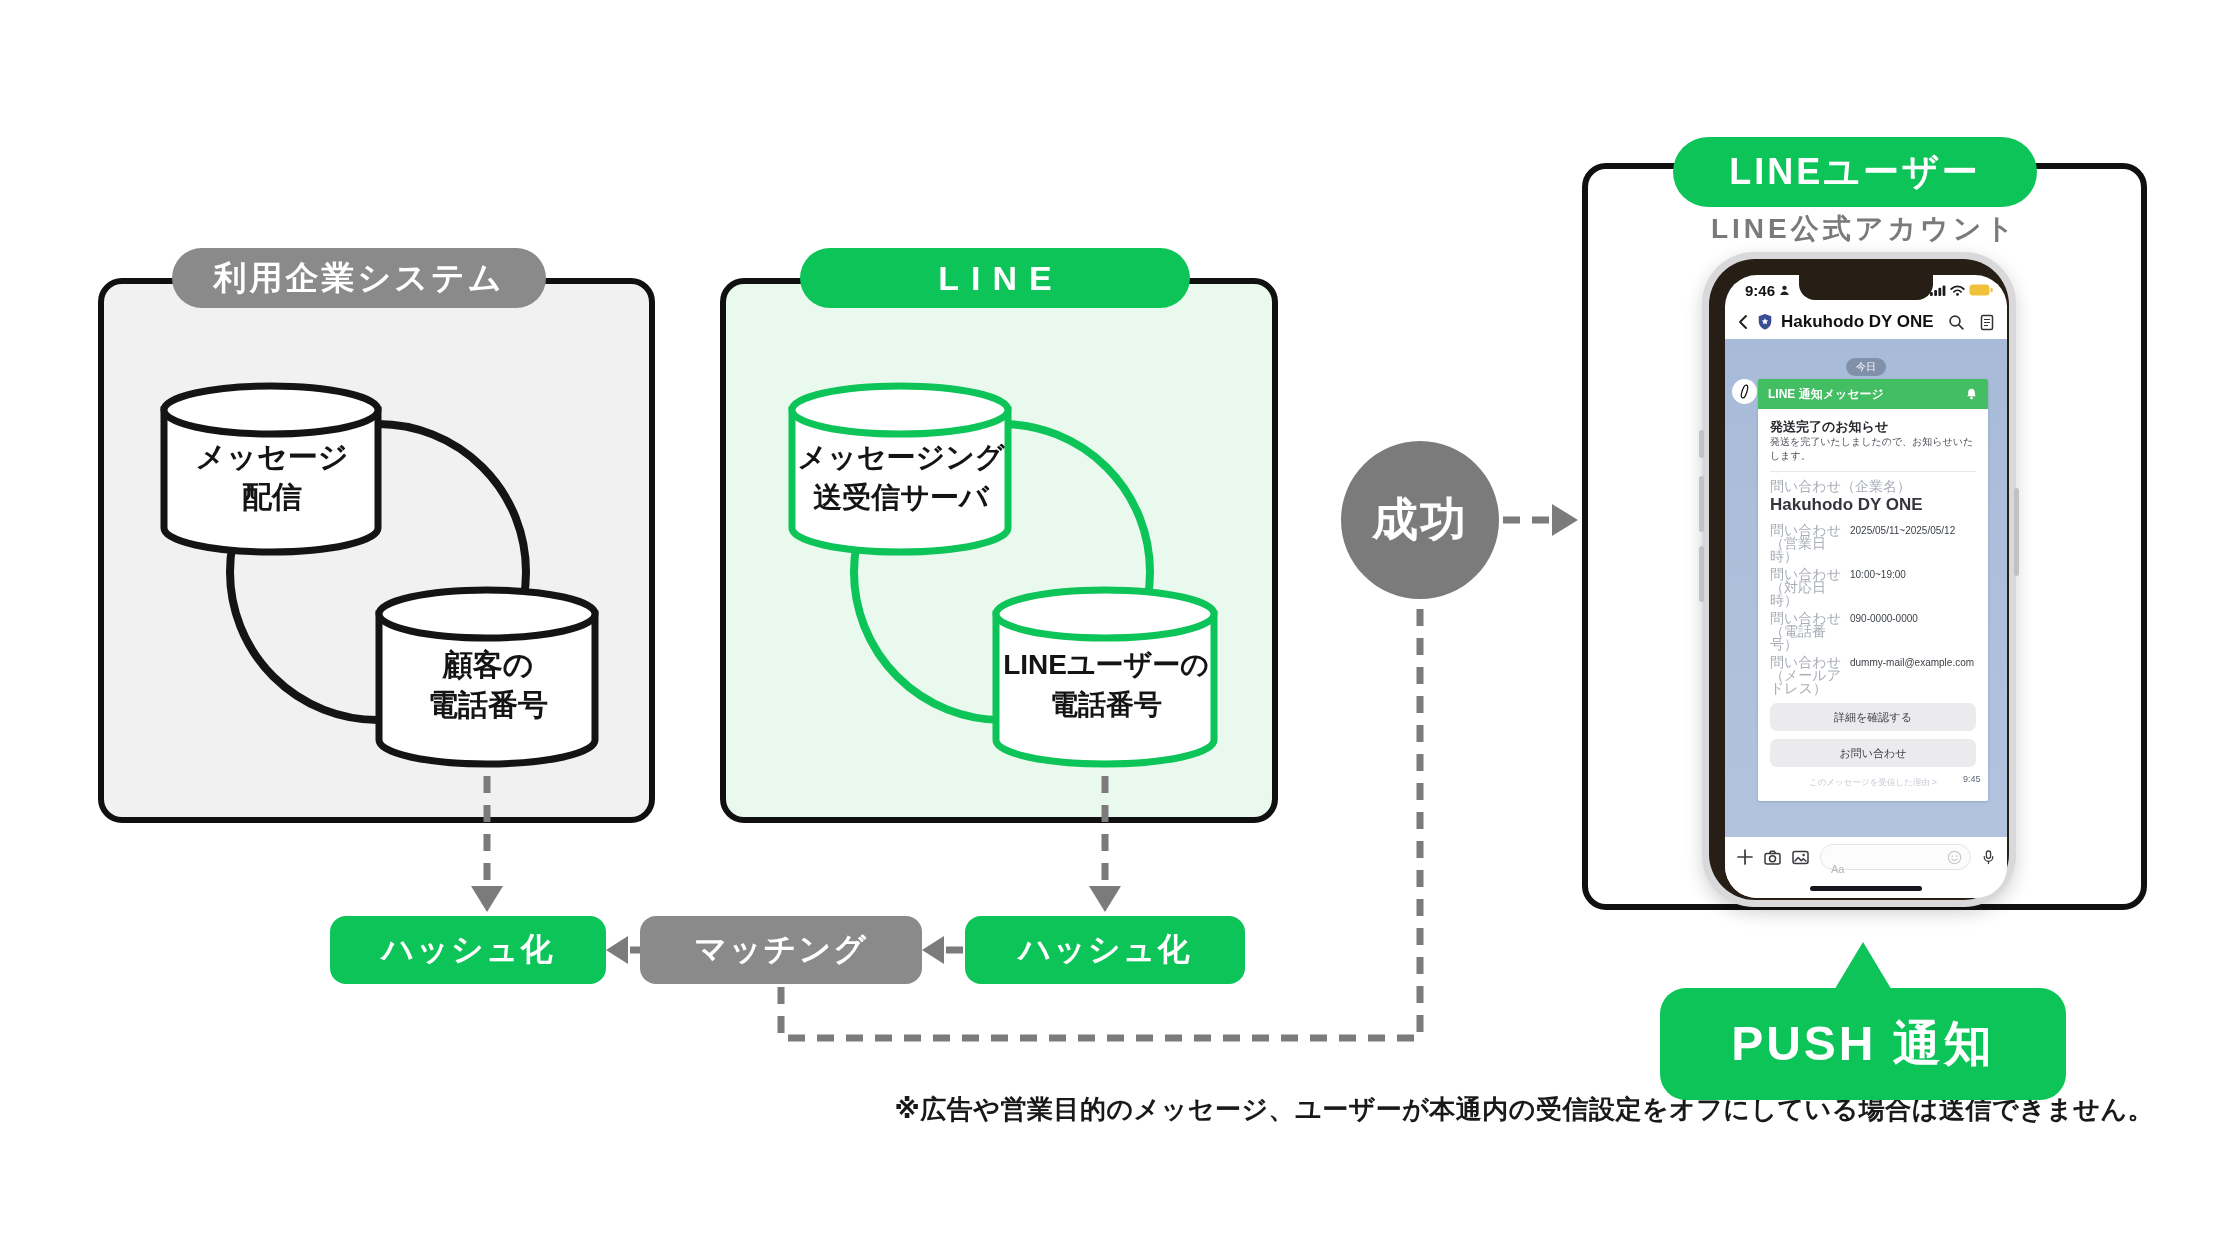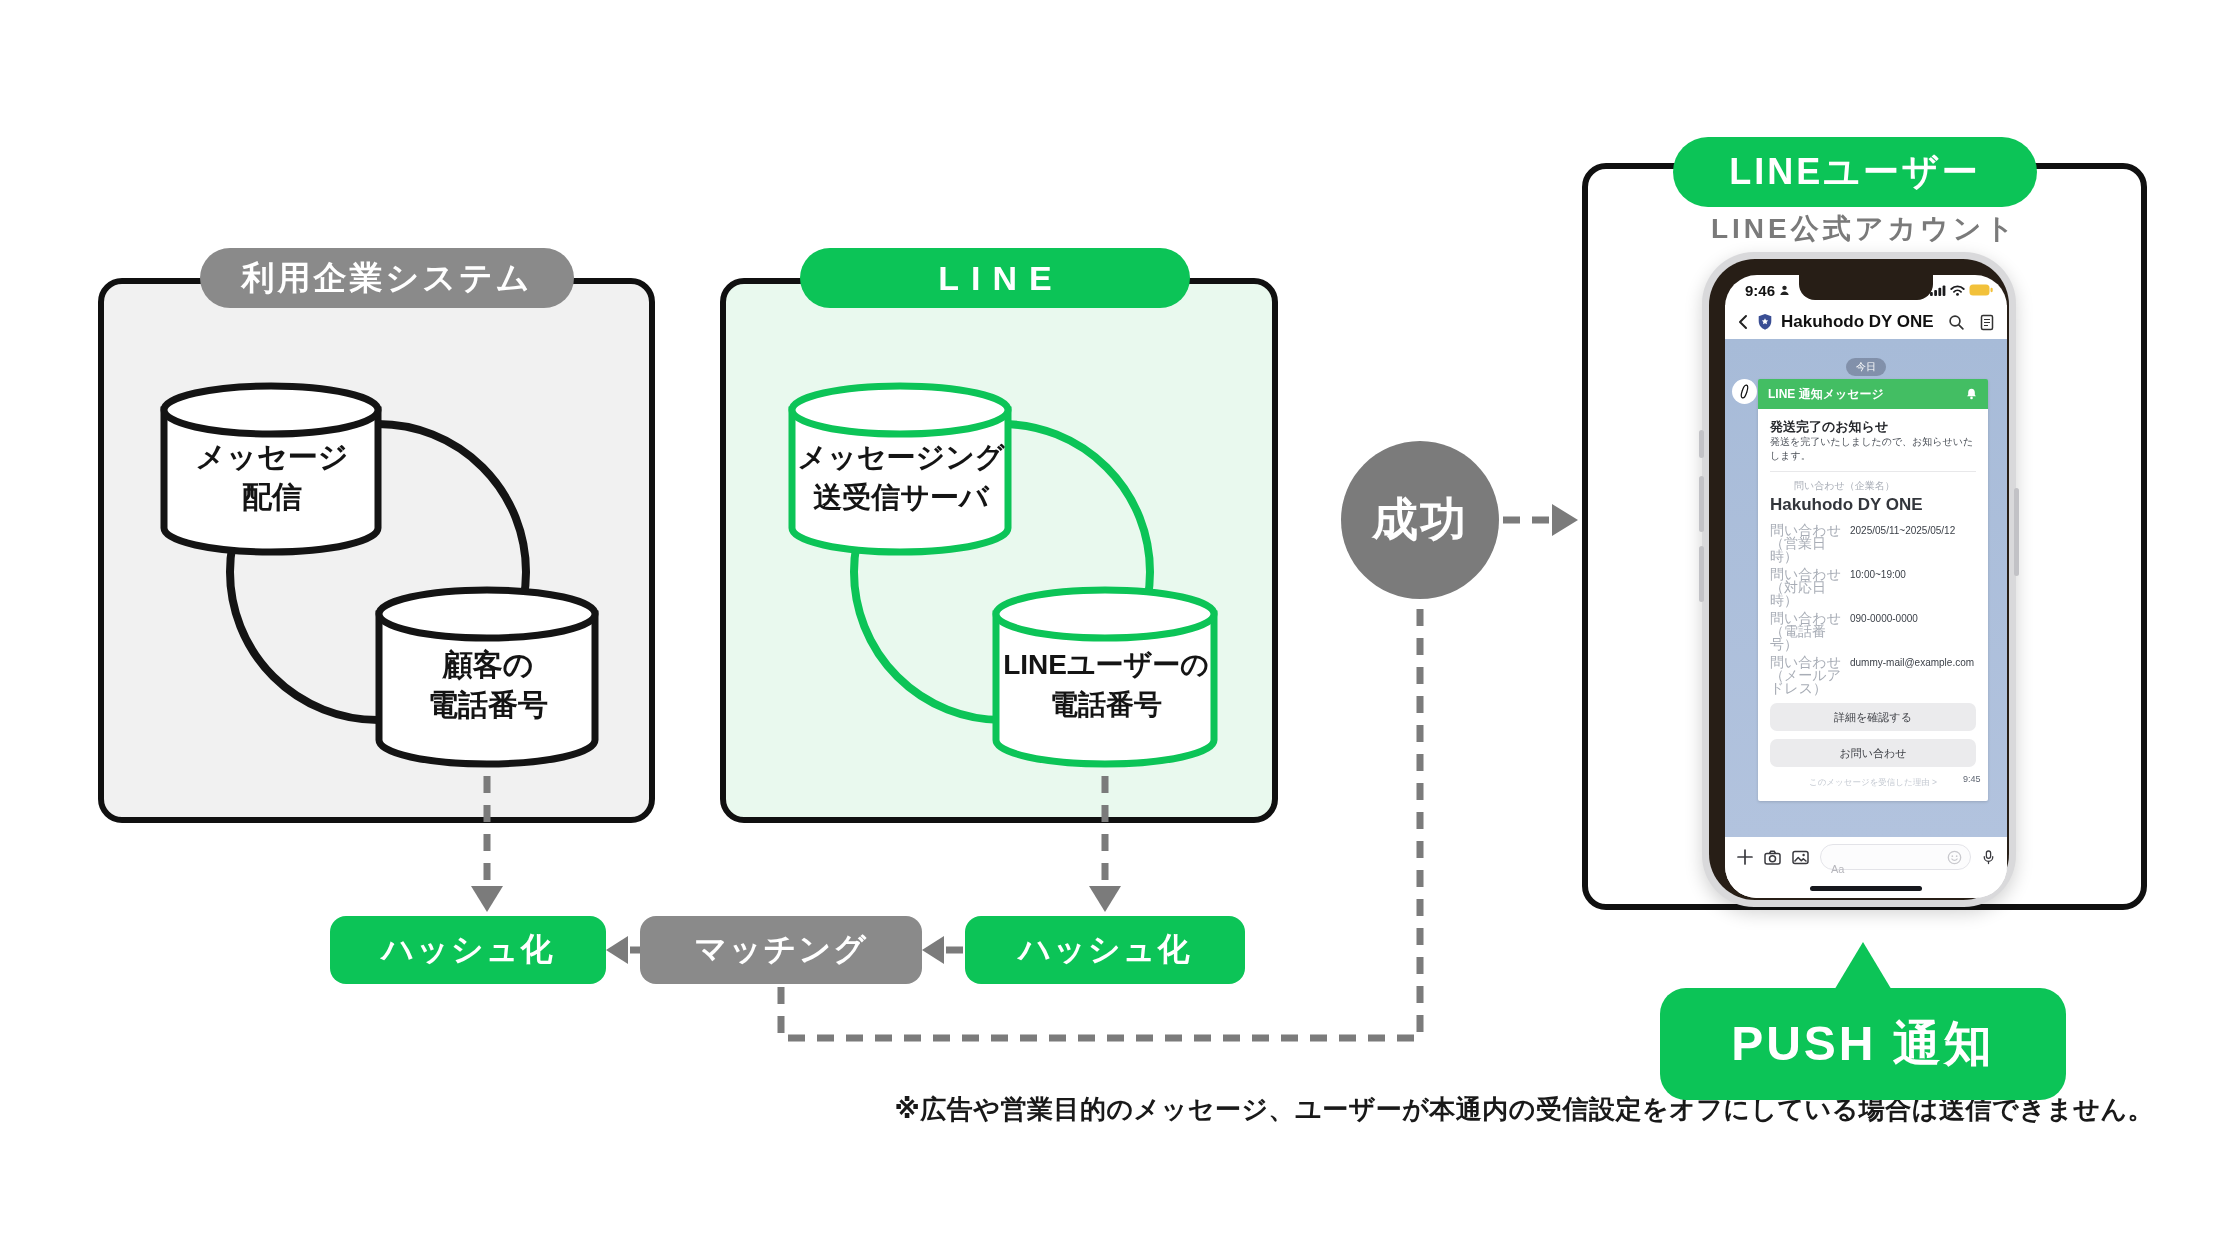--- a/index.html
+++ b/index.html
@@ -7,21 +7,21 @@
   #canvas { position:relative; width:2240px; height:1260px; background:#ffffff; overflow:hidden; }
 
   
   .dbox { position:absolute; border:6px solid #101010; border-radius:24px; z-index:1; }
   #box-left  { left:98px;  top:278px; width:557px; height:545px; background:#F1F1F1; }
   #box-mid   { left:720px; top:278px; width:558px; height:545px; background:#E9F9EE; }
   #box-right { left:1582px; top:163px; width:565px; height:747px; background:#ffffff; }
 
   .pill { position:absolute; z-index:4; display:flex; align-items:center; justify-content:center;
           color:#fff; font-weight:bold; border-radius:36px; }
-  #pill-left  { left:200px; top:248px; width:374px; height:60px; background:#8A8A8A; font-size:33px; letter-spacing:3px; }
+  #pill-left  { left:172px; top:248px; width:374px; height:60px; background:#8A8A8A; font-size:33px; letter-spacing:3px; }
   #pill-mid   { left:800px; top:248px; width:390px; height:60px; background:#0CC457; font-size:34px; letter-spacing:12px; text-indent:12px; }
   #pill-right { left:1673px; top:137px; width:364px; height:70px; background:#0CC457; font-size:36px; letter-spacing:3px; }
 
   #subtitle-right { position:absolute; z-index:4; left:1582px; top:210px; width:565px; text-align:center;
                     font-size:28px; font-weight:bold; color:#7A7A7A; letter-spacing:4px; }
 
   
   #overlay { position:absolute; left:0; top:0; z-index:2; pointer-events:none; }
 
   .cyl-label { position:absolute; z-index:3; text-align:center; font-weight:bold; color:#141414; line-height:40px; }
@@ -83,21 +83,21 @@
   #avatar { position:absolute; left:7px; top:40px; width:25px; height:25px; background:#fff; border-radius:50%;
             display:flex; align-items:center; justify-content:center; }
   #msg-card { position:absolute; left:33px; top:40px; width:230px; border-radius:2px; overflow:hidden;
               box-shadow:0 1px 3px rgba(0,0,0,0.15); }
   #card-head { height:30px; background:#43BE63; display:flex; align-items:center; justify-content:space-between;
                padding:0 10px; color:#fff; font-size:12px; font-weight:bold; }
   #card-body { background:#fff; padding:10px 12px 12px; }
   #card-heading { font-size:13px; font-weight:bold; color:#26282C; line-height:16px; }
   #card-text { font-size:10px; color:#4A4F57; line-height:14px; margin-bottom:8px; }
   .card-divider { border:none; border-top:1px solid #E8E8EA; margin:8px 0; }
-  .card-label { font-size:10px; color:#A8ADB6; line-height:12px; margin-bottom:2px;margin-left:24px; }
+  .card-label { font-size:14px; color:#A8ADB6; line-height:12px; margin-bottom:2px; }
   #card-company { font-size:17px; font-weight:600; color:#33363C; line-height:22px; margin-bottom:8px; }
   #card-rows { display:grid; grid-template-columns:74px 1fr; column-gap:6px; row-gap:5px; }
   #card-rows .rlabel { font-size:14px; color:#A8ADB6; line-height:13px; }
   #card-rows .rvalue { font-size:10px; color:#3A3F47; line-height:13px; word-break:break-all; }
   .card-btn { margin-top:8px; height:28px; background:#EBEBED; border-radius:7px; display:flex;
               align-items:center; justify-content:center; font-size:11px; color:#3F4147; }
   #card-why { margin-top:10px; text-align:center; font-size:8.5px; color:#C5CAD2; }
   #msg-time { position:absolute; left:238px; top:435px; font-size:9px; color:#5F6673; }
 
   #inputbar { position:absolute; left:0; right:0; bottom:21px; height:40px; background:#fff;

